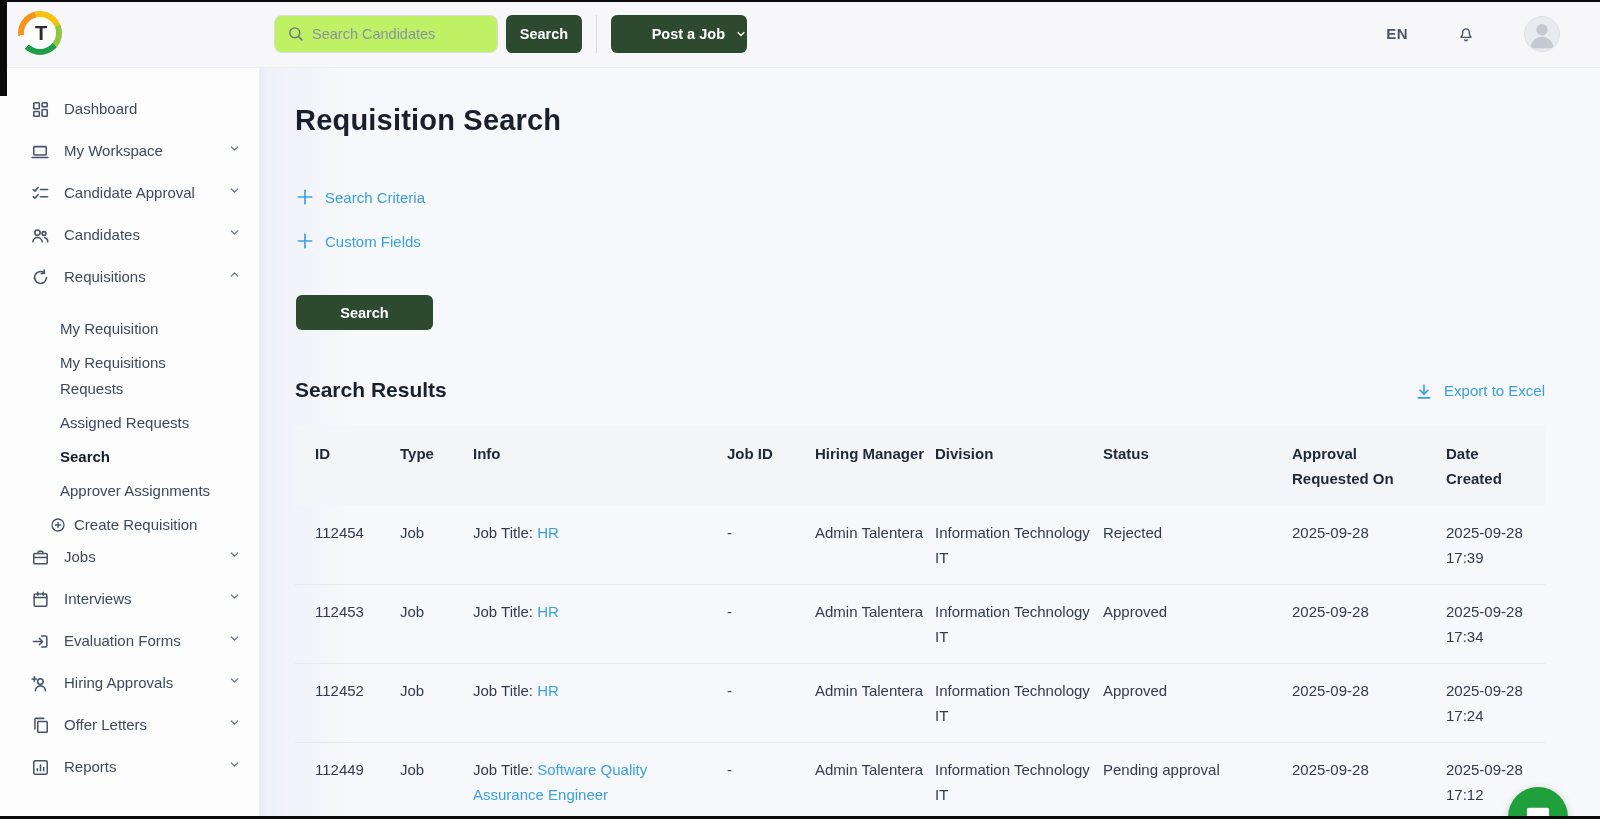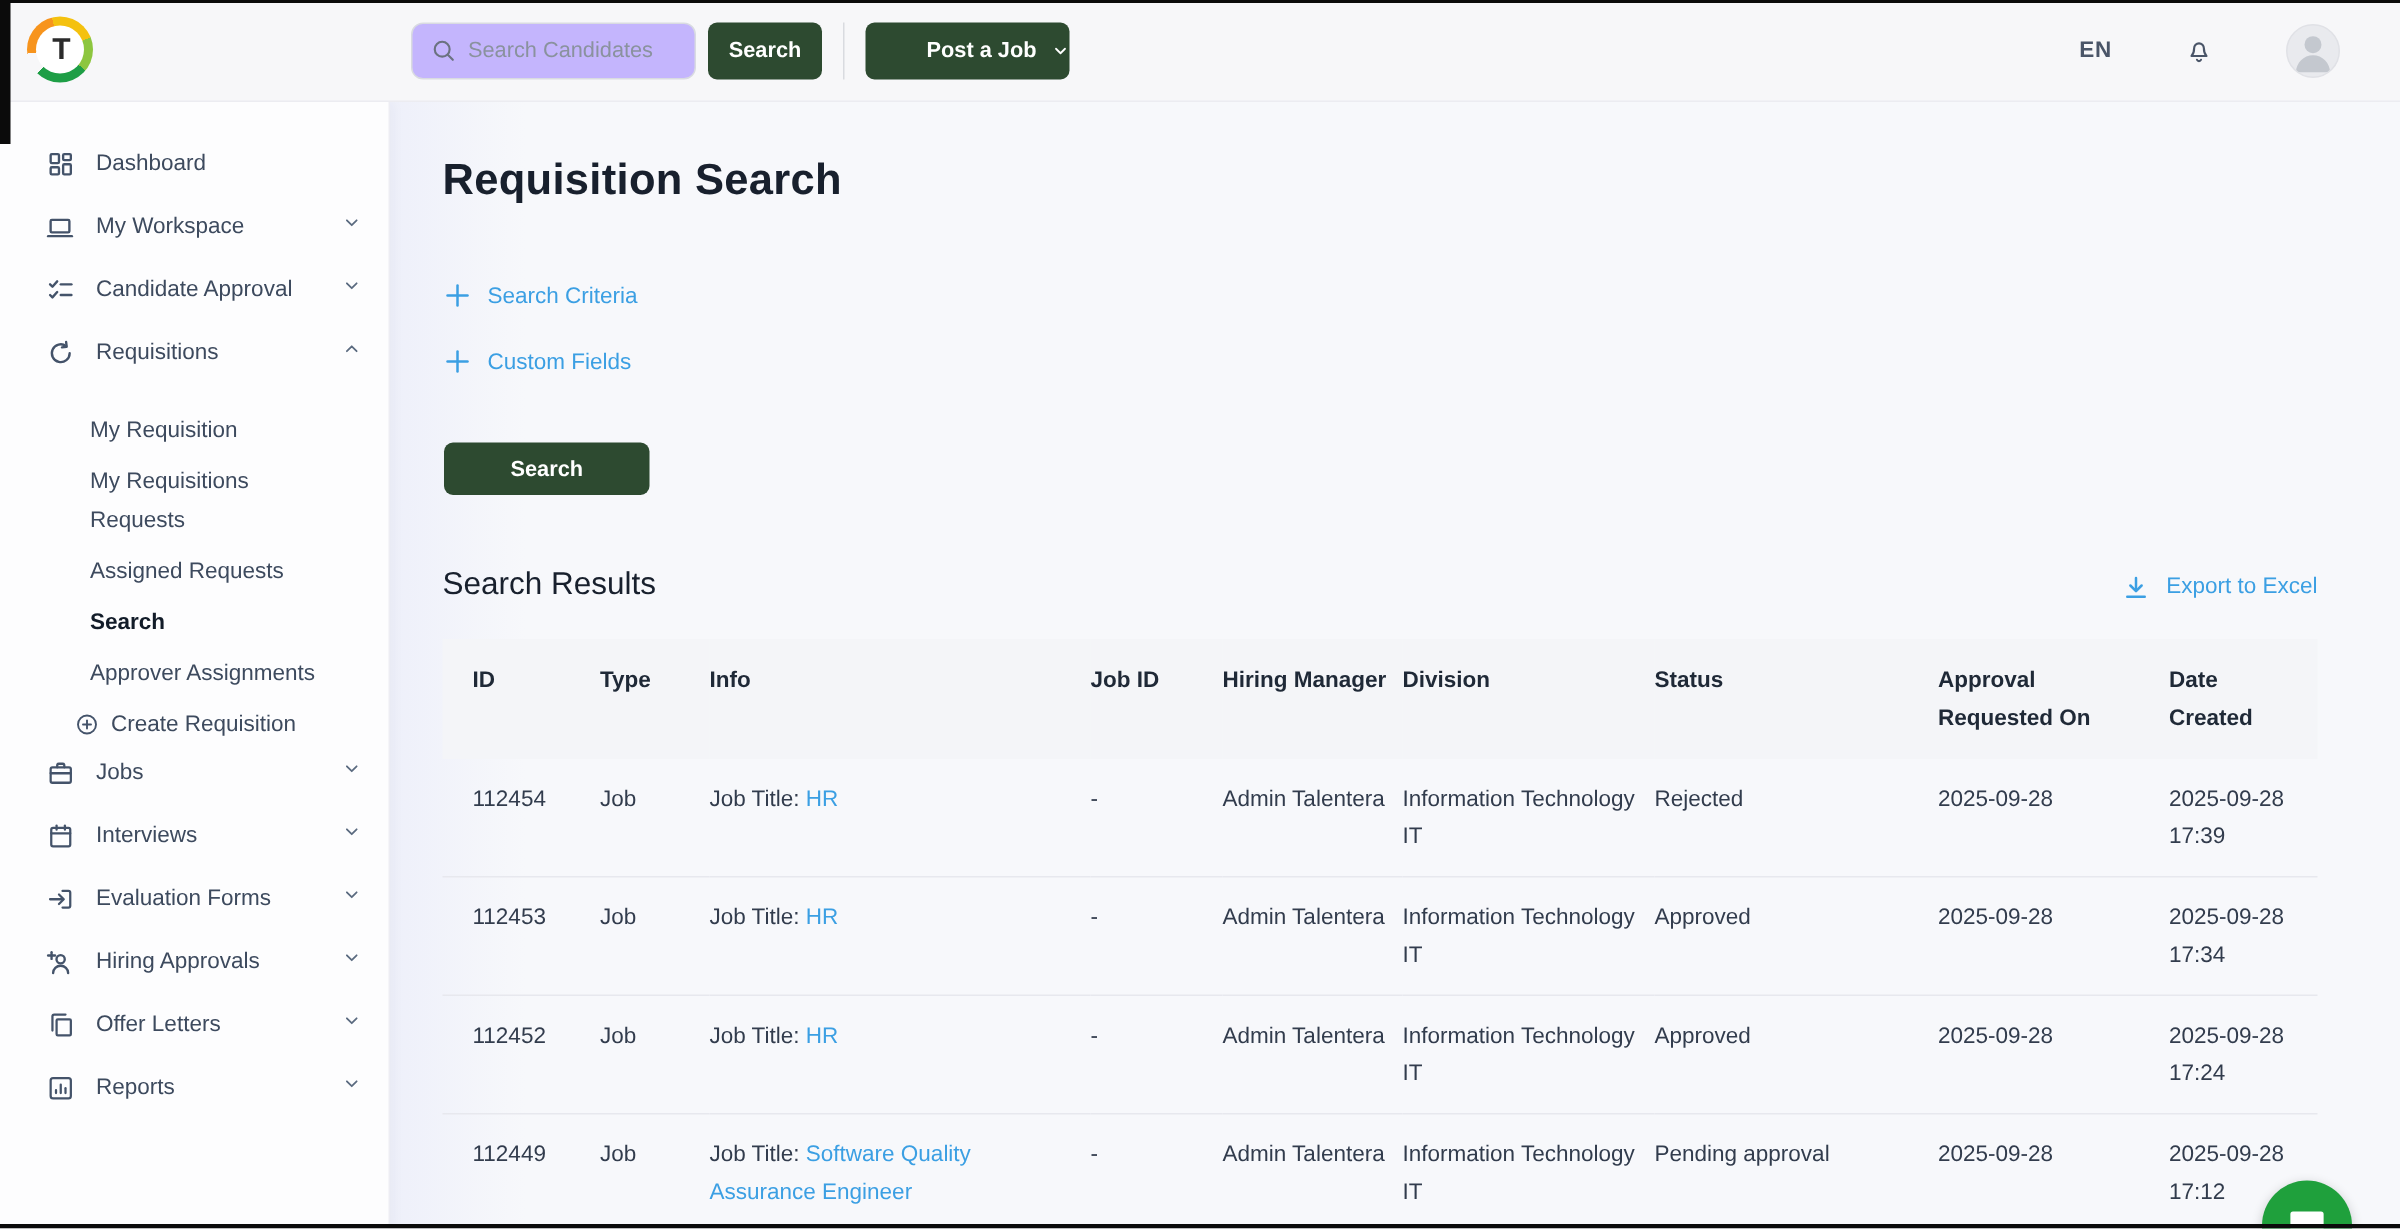--- a/index.html
+++ b/index.html
@@ -26,21 +26,21 @@
     position:relative;
   }
   .logo-ring::after {
     content:""; position:absolute; inset:6px; background:#fff; border-radius:50%;
   }
   .logo-letter {
     position:absolute; top:50%; left:50%; transform:translate(-50%,-52%);
     font-weight:bold; font-size:20px; color:#2b2b2b; z-index:2;
   }
   .search-box {
-    margin-left:210px; width:190px; height:38px; background:#c4b5fd;
+    margin-left:210px; width:224px; height:38px; background:#bef264;
     border:1px solid #d9dbe1; border-radius:8px;
     display:flex; align-items:center; padding:0 12px; gap:8px;
   }
   .search-box input {
     border:none; outline:none; flex:1; font-size:14.5px; color:#333;
     font-family:"Liberation Sans",sans-serif; background:transparent;
   }
   .search-box input::placeholder { color:#8a929e; }
   .btn-green {
     background:#2d4a30; color:#fff; border:none; border-radius:6px;
@@ -92,21 +92,21 @@
     display:flex; align-items:center; gap:10px; margin-left:35px; cursor:pointer;
     color:#3b9fe3; font-size:15px;
   }
   .criteria-link.first { margin-top:50px; }
   .criteria-link.second { margin-top:24px; }
   .btn-mainsearch { width:137px; margin:44px 0 0 36px; height:35px; }
   .results-row {
     display:flex; align-items:flex-end; justify-content:space-between;
     margin:48px 55px 0 35px;
   }
-  .results-title { font-size:21px; font-weight:400; color:#18202d; }
+  .results-title { font-size:21px; font-weight:700; color:#18202d; }
   .export-link { display:flex; gap:10px; color:#3b9fe3; font-size:15px; cursor:pointer; }
 
   table.results {
     margin:24px 0 0 35px; width:1250px; border-collapse:collapse; table-layout:fixed;
   }
   table.results thead tr { background:#f4f5f8; }
   table.results th {
     text-align:left; font-size:15px; color:#1f2937; font-weight:bold;
     padding:15px 10px 15px 0; vertical-align:top; line-height:25px;
   }
@@ -219,20 +219,36 @@
         </svg>
     </span>
     <span>Candidate Approval</span>
     <span class="chev">
         <svg width="13" height="13" viewBox="0 0 24 24" fill="none" stroke="#5b6b80" stroke-width="2.2" stroke-linecap="round" stroke-linejoin="round">
           <polyline points="6,9 12,15 18,9"></polyline>
         </svg>
       </span>
   </div>
 
+  <div class="nav-item">
+    <span class="nav-icon">
+      <svg width="20" height="20" viewBox="0 0 24 24" fill="none" stroke="#44536a" stroke-width="1.9" stroke-linecap="round">
+          <circle cx="9" cy="8" r="3.2"></circle>
+          <path d="M3.5 19c0-3 2.5-5.2 5.5-5.2s5.5 2.2 5.5 5.2"></path>
+          <circle cx="16.8" cy="9" r="2.3"></circle>
+          <path d="M17.5 14c2.2.4 3.8 2.3 3.8 5"></path>
+        </svg>
+    </span>
+    <span>Candidates</span>
+    <span class="chev">
+        <svg width="13" height="13" viewBox="0 0 24 24" fill="none" stroke="#5b6b80" stroke-width="2.2" stroke-linecap="round" stroke-linejoin="round">
+          <polyline points="6,9 12,15 18,9"></polyline>
+        </svg>
+      </span>
+  </div>
 
   <div class="nav-item">
     <span class="nav-icon">
       <svg width="19" height="19" viewBox="0 0 24 24" fill="none" stroke="#44536a" stroke-width="2" stroke-linecap="round" stroke-linejoin="round">
           <path d="M19.5 12a7.5 7.5 0 1 1-3-6"></path>
           <polyline points="16.5,2.5 17,6.5 13,7"></polyline>
         </svg>
     </span>
     <span>Requisitions</span>
     <span class="chev">

